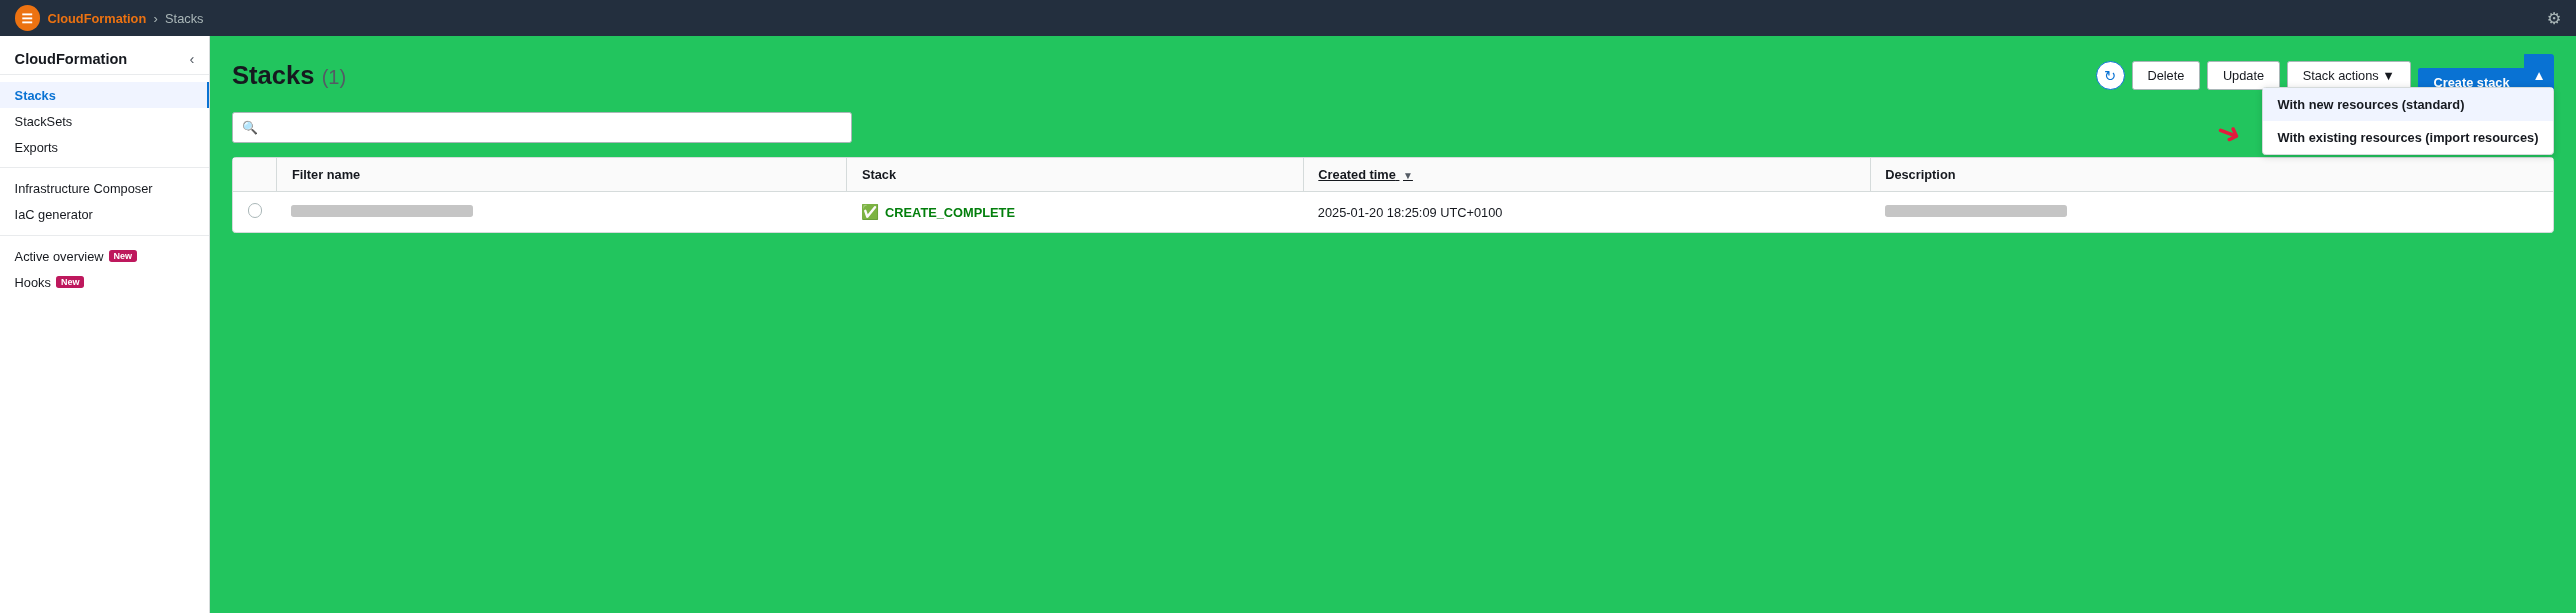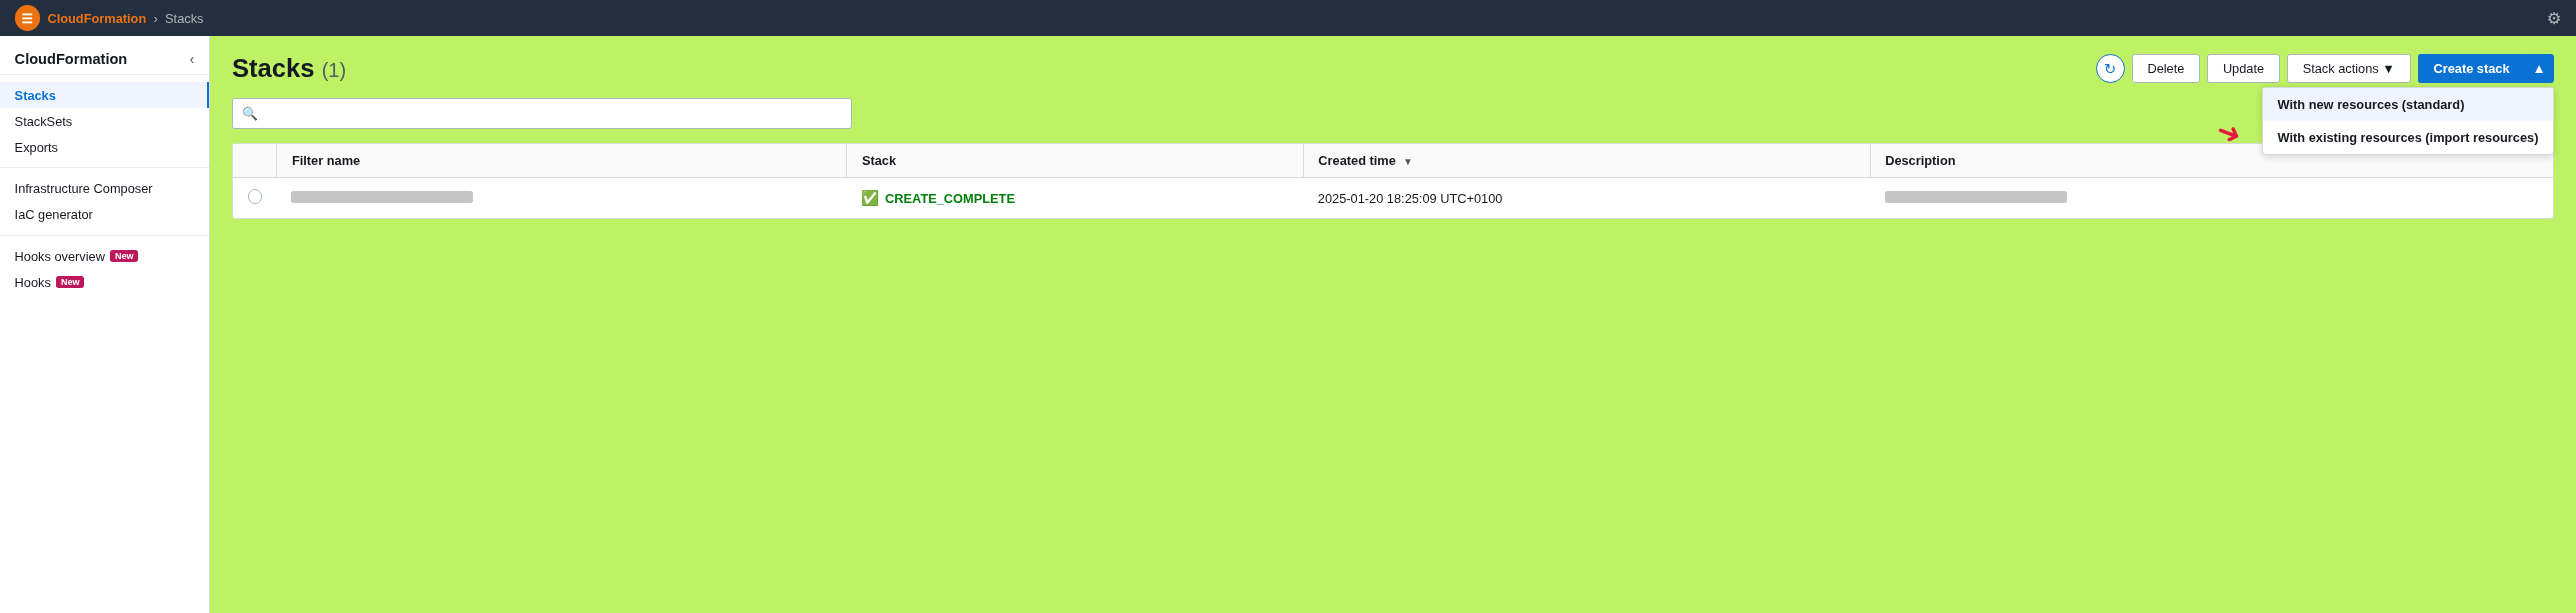--- a/index.html
+++ b/index.html
@@ -36,38 +36,38 @@
       display: flex; align-items: center; padding: 5.5px 14.6px; cursor: pointer; font-size: 12.8px; color: #16191f; text-decoration: none;
     }
     .sidebar-item.active { color: #0972d3; font-weight: 600; border-right: 2.7px solid #0972d3; background: #f0f4ff; }
 
     .sidebar-divider { border: none; border-top: 0.9px solid #e9ebed; margin: 7.3px 0; }
 
     .sidebar-item-new { display: inline-flex; align-items: center; gap: 5.5px; }
     .badge-new { background: #be185d; color: white; font-size: 9px; font-weight: 700; padding: 0.9px 4.6px; border-radius: 2.7px; }
 
     
-    .main { flex: 1; overflow: auto; padding: 18px 22px; background: #bef264; position: relative; }
+    .main { flex: 1; overflow: auto; padding: 18px 22px; background: #22c55e; position: relative; }
 
     .page-header {
       display: flex; align-items: center; justify-content: space-between; margin-bottom: 14.6px;
     }
     .page-title-count { font-size: 20px; font-weight: 300; color: #545b64; }
 
     .header-actions { display: flex; align-items: center; gap: 7.3px; position: relative; }
 
     .btn {
       height: 29px; padding: 0 14.6px; border-radius: 2.7px; font-size: 12.8px; cursor: pointer; border: 0.9px solid #aab7b8; background: #fff; color: #16191f; display: inline-flex; align-items: center; gap: 3.6px;
     }
     .btn-primary { background: #0972d3; color: white; border-color: #0972d3; font-weight: 600; }
     .btn-icon-refresh { background: white; border: 1.8px solid #0972d3; border-radius: 50%; width: 29px; height: 29px; padding: 0; display: flex; align-items: center; justify-content: center; cursor: pointer; }
     .btn-icon-refresh span { color: #0972d3; font-size: 14.6px; }
 
     .create-stack-group { display: flex; align-items: stretch; }
-    .create-stack-main { border-radius: 2.7px 0 0 2.7px; border-right: none; }
+    .create-stack-main { border-radius: 2.7px 0 0 2.7px; border-right: none; margin-top: 14px; }
     .create-stack-arrow { border-radius: 0 2.7px 2.7px 0; padding: 0 7.3px; background: #0972d3; color: white; border: 0.9px solid #0972d3; cursor: pointer; display: flex; align-items: center; }
 
     
     .dropdown-menu {
       position: absolute; top: 33px; right: 0; background: white; border: 0.9px solid #d5dbdb; border-radius: 3.6px; box-shadow: 0 1.8px 7.3px rgba(0,0,0,0.15); z-index: 100; min-width: 274px;
     }
     .dropdown-item {
       padding: 9px 14.6px; cursor: pointer; font-size: 12.8px; color: #16191f; font-weight: bold;
     }
     .dropdown-item.highlighted { background: #f0f4ff; }
@@ -95,21 +95,21 @@
     .filter-select-arrow { color: #0972d3; font-size: 11px; }
 
     .edit-icon { width: 29px; height: 29px; border: 0.9px solid #aab7b8; border-radius: 2.7px; background: white; display: flex; align-items: center; justify-content: center; cursor: pointer; }
 
     
     .table-container { background: white; border: 0.9px solid #d5dbdb; border-radius: 3.6px; }
     .table { width: 100%; border-collapse: collapse; }
     .table th {
       text-align: left; padding: 9px 14.6px; font-size: 12.8px; font-weight: 700; color: #16191f; border-bottom: 1.8px solid #d5dbdb; background: #fafafa;
     }
-    .table th.sortable { cursor: pointer; }
+    .table th.sortable { cursor: pointer; text-decoration: underline; }
     .table th .sort-icon { color: #545b64; font-size: 10px; margin-left: 3.6px; }
     .table td { padding: 11px 14.6px; font-size: 12.8px; color: #16191f; border-bottom: 0.9px solid #e9ebed; vertical-align: middle; }
     .table tr:last-child td { border-bottom: none; }
 
     .col-radio { width: 36px; }
     .col-name { width: 25%; }
     .col-status { width: 20%; }
     .col-created { width: 25%; }
     .col-desc { width: 30%; }
 
@@ -160,21 +160,21 @@
       <hr class="sidebar-divider">
       <a class="sidebar-item">
         <span>Infrastructure Composer</span>
       </a>
       <a class="sidebar-item">
         <span>IaC generator</span>
       </a>
       <hr class="sidebar-divider">
       <a class="sidebar-item">
         <span class="sidebar-item-new">
-          <span>Hooks overview</span>
+          <span>Active overview</span>
           <span class="badge-new">New</span>
         </span>
       </a>
       <a class="sidebar-item">
         <span class="sidebar-item-new">
           <span>Hooks</span>
           <span class="badge-new">New</span>
         </span>
       </a>
     </nav>

